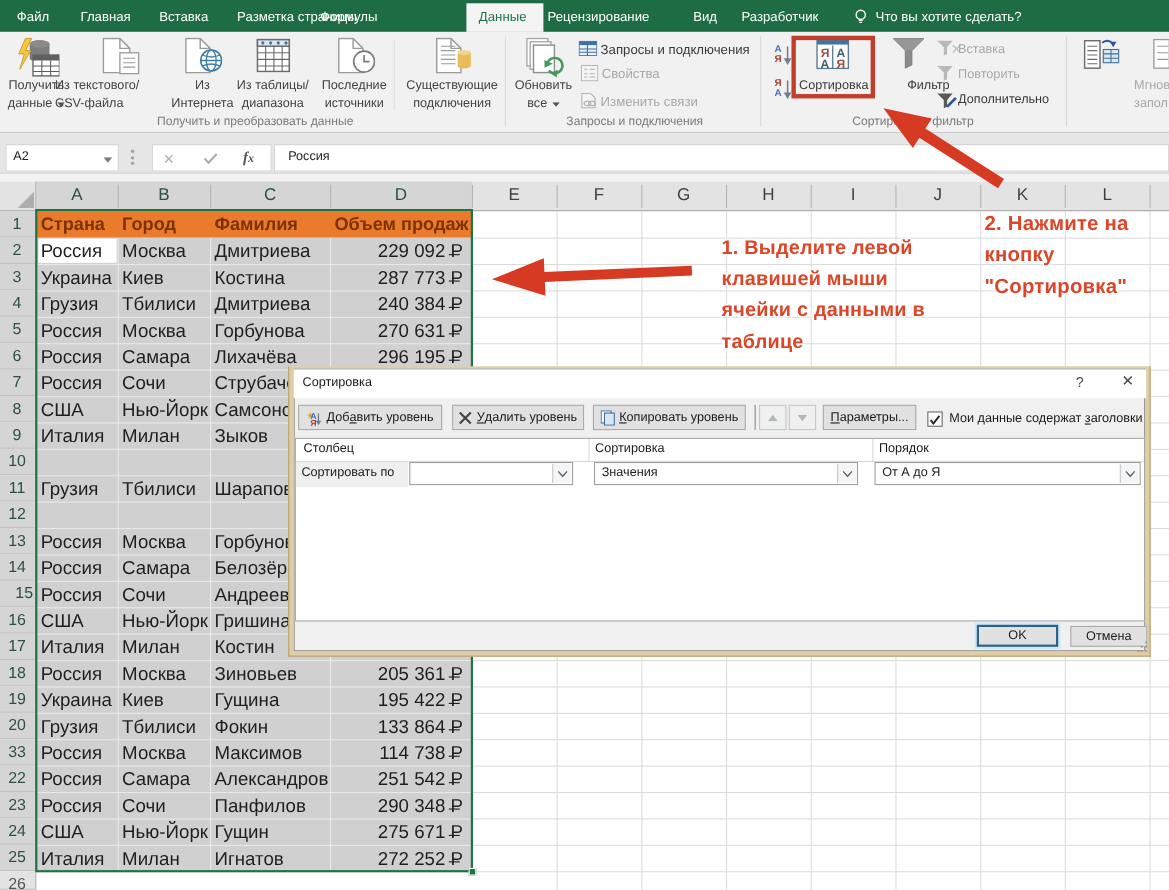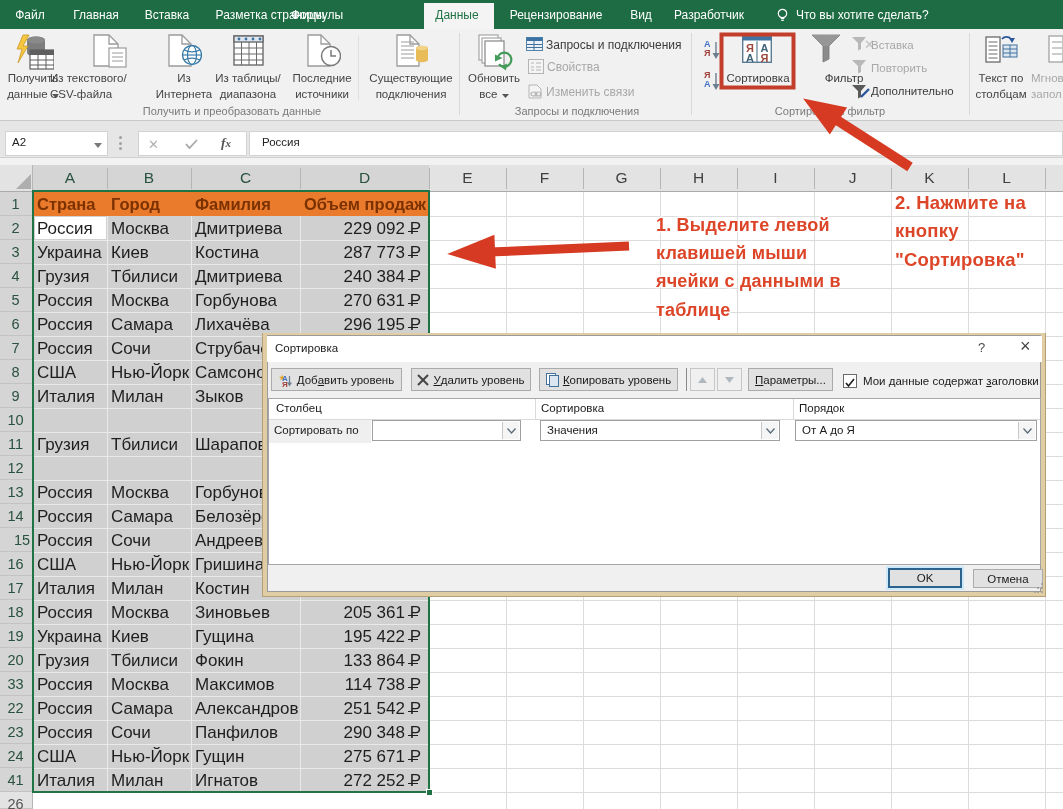--- a/index.html
+++ b/index.html
@@ -9,21 +9,21 @@
 .rub i{position:absolute;left:-1.5px;top:60%;width:10px;border-top:1.5px solid #1e1e1e;font-style:normal}
 </style></head><body>
 <div id="app">
 <div class="abs" style="left:0;top:0;width:1063px;height:29px;background:#1e6c43"></div>
 <div class="abs" style="left:424px;top:3px;width:70px;height:26px;background:#f4f4f4"></div>
 <div class="abs" style="left:-60px;top:8px;width:180px;text-align:center;font-size:12px;color:#fff">Файл</div>
 <div class="abs" style="left:6px;top:8px;width:180px;text-align:center;font-size:12px;color:#fff">Главная</div>
 <div class="abs" style="left:77px;top:8px;width:180px;text-align:center;font-size:12px;color:#fff">Вставка</div>
 <div class="abs" style="left:180px;top:8px;width:180px;text-align:center;font-size:12px;color:#fff">Разметка страницы</div>
 <div class="abs" style="left:291px;top:8px;width:180px;text-align:left;font-size:12px;color:#fff">Формулы</div>
-<div class="abs" style="left:466px;top:8px;width:180px;text-align:center;font-size:12px;color:#fff">Рецензирование</div>
+<div class="abs" style="left:454px;top:8px;width:180px;text-align:center;font-size:12px;color:#fff">Рецензирование</div>
 <div class="abs" style="left:551px;top:8px;width:180px;text-align:center;font-size:12px;color:#fff">Вид</div>
 <div class="abs" style="left:619px;top:8px;width:180px;text-align:center;font-size:12px;color:#fff">Разработчик</div>
 <div class="abs" style="left:367px;top:8px;width:180px;text-align:center;font-size:12px;color:#217346">Данные</div>
 <svg class="abs" style="left:776px;top:8px" width="13" height="14" viewBox="0 0 13 14">
 <circle cx="6.5" cy="5.5" r="4.2" fill="none" stroke="#fff" stroke-width="1.2"></circle>
 <line x1="4.7" y1="10.5" x2="8.3" y2="10.5" stroke="#fff" stroke-width="1.2"></line>
 <line x1="5.2" y1="12.3" x2="7.8" y2="12.3" stroke="#fff" stroke-width="1.2"></line>
     </svg>
 <div class="abs" style="left:796px;top:8px;font-size:12px;color:#fff">Что вы хотите сделать?</div>
 <div class="abs" style="left:0;top:29px;width:1063px;height:92px;background:#f1f1f1;border-bottom:1px solid #c9c9c9"></div>
@@ -184,21 +184,20 @@
 <line x1="3.5" y1="17" x2="12.5" y2="17" stroke="#6b6b6b"></line>
       <line x1="3.5" y1="21" x2="12.5" y2="21" stroke="#6b6b6b"></line>
 <line x1="3.5" y1="25" x2="12.5" y2="25" stroke="#6b6b6b"></line>
 <path d="M17 6 a6 6 0 0 1 9 0" fill="none" stroke="#2b579a" stroke-width="1.8"></path>
 <polygon points="24,5 30,5 27,10" fill="#2b579a"></polygon>
 <rect x="18" y="12" width="14" height="12" fill="#dce6f1" stroke="#41719c"></rect>
 <line x1="18" y1="16" x2="32" y2="16" stroke="#41719c"></line>
       <line x1="18" y1="20" x2="32" y2="20" stroke="#41719c"></line>
 <line x1="25" y1="12" x2="25" y2="24" stroke="#41719c"></line>
     </svg>
-<div class="abs ct" style="left:941px;top:71px;width:120px;font-size:11.5px;line-height:15.5px;color:#444">Текст по<br>столбцам</div>
 <div class="abs" style="left:1031px;top:71px;font-size:11.5px;line-height:15.5px;color:#a8a8a8">Мгнов<br>запол</div>
 <svg class="abs" style="left:1048px;top:34px" width="15" height="30" viewBox="0 0 15 30">
 <rect x="1" y="2" width="14" height="26" fill="#fff" stroke="#9b9b9b" stroke-width="1.2"></rect>
 <line x1="4" y1="8" x2="14" y2="8" stroke="#9a9a9a"></line>
       <line x1="4" y1="14" x2="14" y2="14" stroke="#9a9a9a"></line>
 <line x1="4" y1="20" x2="14" y2="20" stroke="#9a9a9a"></line>
     </svg>
 <div class="abs" style="left:0;top:121px;width:1063px;height:37px;background:#e6e6e6;border-bottom:1px solid #d0d0d0"></div>
 <div class="abs" style="left:0;top:158px;width:1063px;height:7px;background:#f2f2f2"></div>
 <div class="abs" style="left:5px;top:131px;width:103px;height:25px;background:#fff;border:1px solid #d2d2d2"></div>
@@ -292,21 +291,21 @@
 <div class="abs ct" style="left:0;top:652px;width:31px;font-size:14.5px;color:#2a5240">20</div>
 <div class="abs" style="left:0;top:672px;width:33px;height:24px;background:#d5d5d5;border-bottom:1px solid #c3c3c3;border-right:1px solid #b5b5b5"></div>
 <div class="abs ct" style="left:0;top:676px;width:31px;font-size:14.5px;color:#2a5240">33</div>
 <div class="abs" style="left:0;top:696px;width:33px;height:24px;background:#d5d5d5;border-bottom:1px solid #c3c3c3;border-right:1px solid #b5b5b5"></div>
 <div class="abs ct" style="left:0;top:700px;width:31px;font-size:14.5px;color:#2a5240">22</div>
 <div class="abs" style="left:0;top:720px;width:33px;height:24px;background:#d5d5d5;border-bottom:1px solid #c3c3c3;border-right:1px solid #b5b5b5"></div>
 <div class="abs ct" style="left:0;top:724px;width:31px;font-size:14.5px;color:#2a5240">23</div>
 <div class="abs" style="left:0;top:744px;width:33px;height:24px;background:#d5d5d5;border-bottom:1px solid #c3c3c3;border-right:1px solid #b5b5b5"></div>
 <div class="abs ct" style="left:0;top:748px;width:31px;font-size:14.5px;color:#2a5240">24</div>
 <div class="abs" style="left:0;top:768px;width:33px;height:24px;background:#d5d5d5;border-bottom:1px solid #c3c3c3;border-right:1px solid #b5b5b5"></div>
-<div class="abs ct" style="left:0;top:772px;width:31px;font-size:14.5px;color:#2a5240">41</div>
+<div class="abs ct" style="left:0;top:772px;width:31px;font-size:14.5px;color:#2a5240">25</div>
 <div class="abs" style="left:0;top:792px;width:33px;height:17px;background:#e3e3e3;border-bottom:1px solid #c3c3c3;border-right:1px solid #b5b5b5"></div>
 <div class="abs ct" style="left:0;top:796px;width:31px;font-size:14.5px;color:#555">26</div>
 <div class="abs" style="left:506px;top:192px;width:1px;height:617px;background:#dcdcdc"></div>
 <div class="abs" style="left:583px;top:192px;width:1px;height:617px;background:#dcdcdc"></div>
 <div class="abs" style="left:660px;top:192px;width:1px;height:617px;background:#dcdcdc"></div>
 <div class="abs" style="left:737px;top:192px;width:1px;height:617px;background:#dcdcdc"></div>
 <div class="abs" style="left:814px;top:192px;width:1px;height:617px;background:#dcdcdc"></div>
 <div class="abs" style="left:891px;top:192px;width:1px;height:617px;background:#dcdcdc"></div>
 <div class="abs" style="left:968px;top:192px;width:1px;height:617px;background:#dcdcdc"></div>
 <div class="abs" style="left:1045px;top:192px;width:1px;height:617px;background:#dcdcdc"></div>

